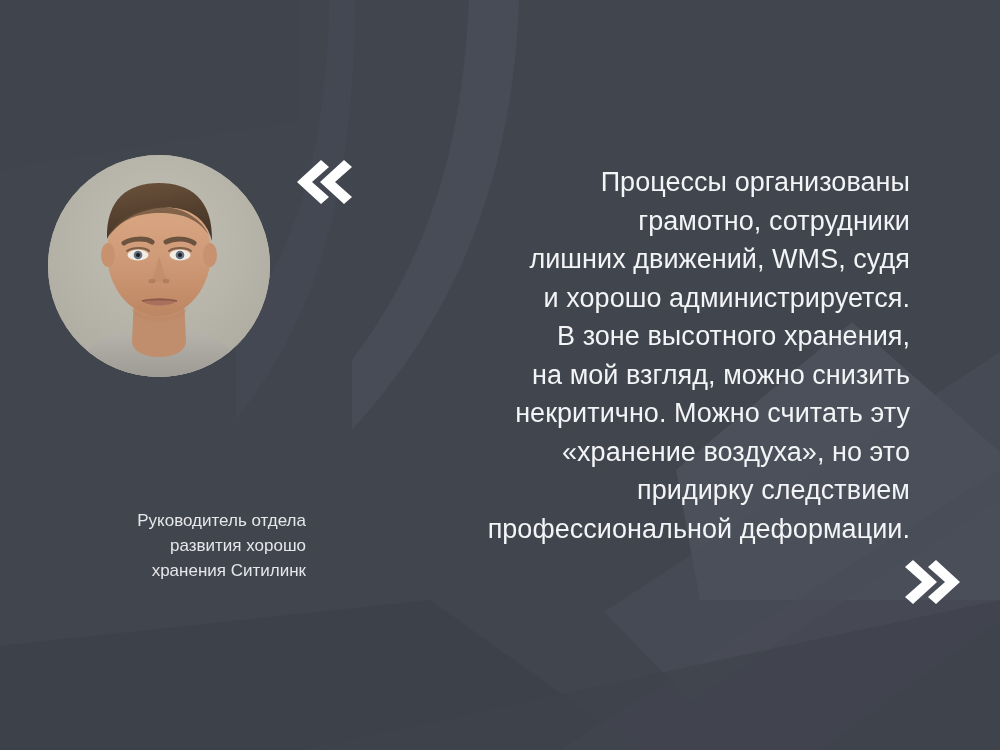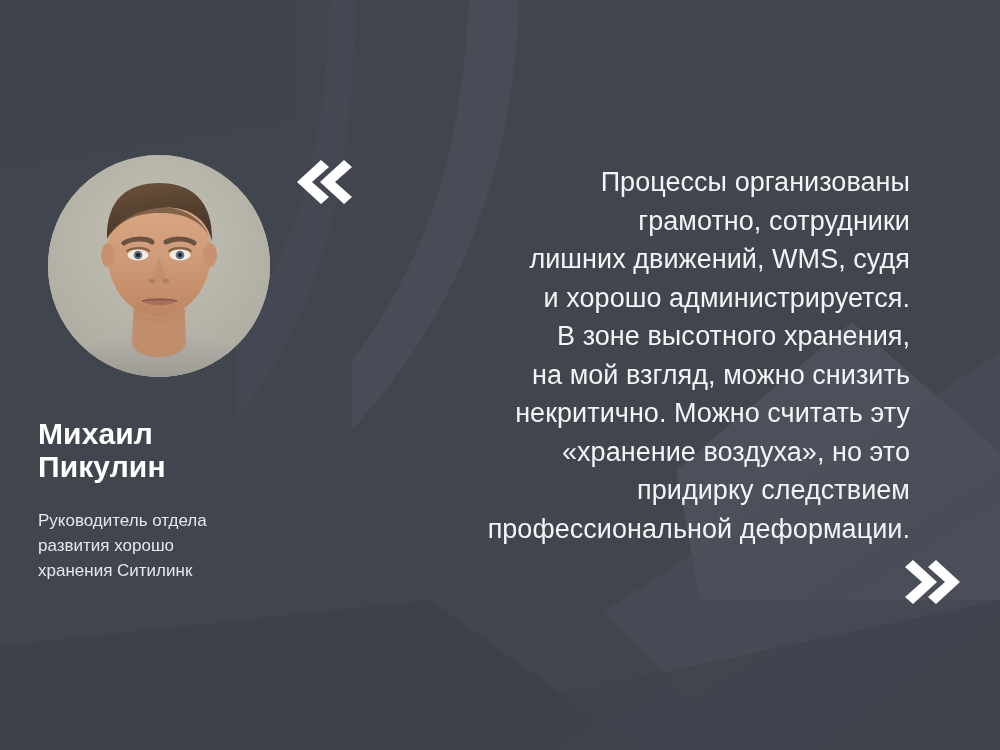--- a/index.html
+++ b/index.html
@@ -62,21 +62,21 @@
   .person-role {
     position: absolute;
     left: 38px;
     top: 508px;
     width: 268px;
     font-size: 17px;
     font-weight: normal;
     line-height: 25px;
     color: #e6e7ea;
   }
-  .person-role .role-line { display: block; }
+  .person-role .role-line { display: block; text-align: right; }
 
   
   .quote-open,
   .quote-close {
     position: absolute;
     line-height: 0;
   }
   .quote-open { left: 296px; top: 158px; }
   .quote-close { left: 905px; top: 558px; }
 
@@ -176,24 +176,20 @@
       <ellipse cx="104" cy="126" rx="3.4" ry="2.3" fill="#a97a5a" opacity="0.8"></ellipse>
       <ellipse cx="118" cy="126" rx="3.4" ry="2.3" fill="#a97a5a" opacity="0.8"></ellipse>
 
       <path d="M94 146 C102 142 121 142 129 146 C121 152 102 152 94 146 Z" fill="#a86f5c"></path>
       <path d="M94 146 C103 144 120 144 129 146" stroke="#8a5647" stroke-width="1.6" fill="none"></path>
 
       <path d="M82 152 C92 166 130 166 140 152 C134 172 90 172 82 152 Z" fill="#bb8462" opacity="0.35"></path>
     </svg>
   </div>
 
-  <div class="person-name">
-    <span class="nm-line">Михаил</span>
-    <span class="nm-line">Пикулин</span>
-  </div>
 
   <div class="person-role">
     <span class="role-line">Руководитель отдела</span>
     <span class="role-line">развития хорошо</span>
     <span class="role-line">хранения Ситилинк</span>
   </div>
 
   <span class="quote-open">
     <svg width="56" height="48" viewBox="0 0 56 48" aria-hidden="true">
       <path d="M25 2 L33 9 L16 24 L33 39 L25 46 L1 24 Z" fill="#ffffff"></path>

